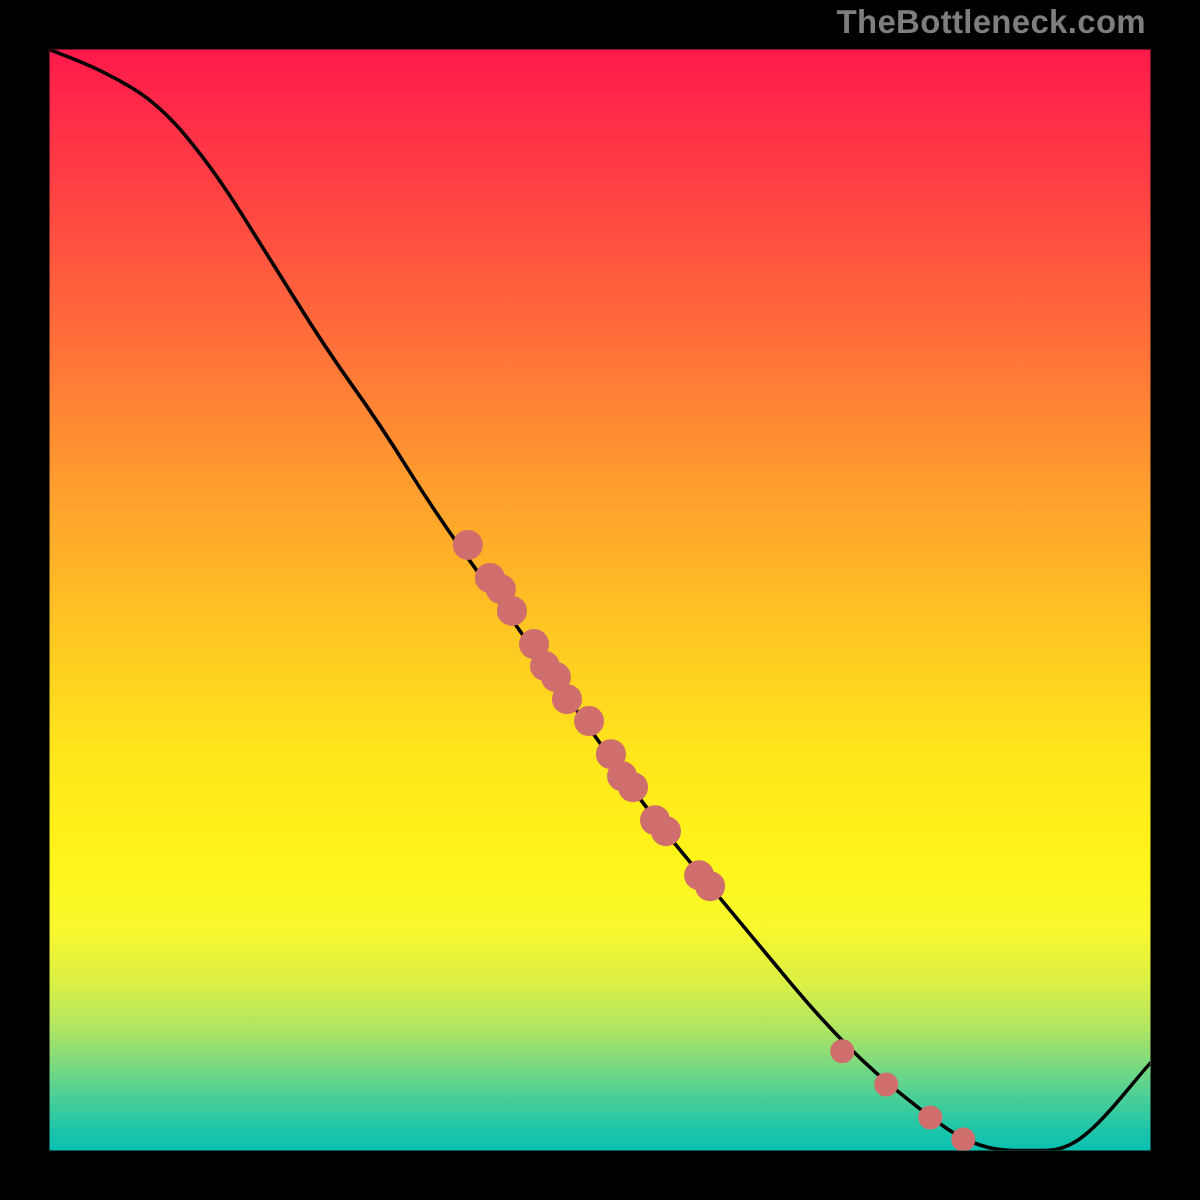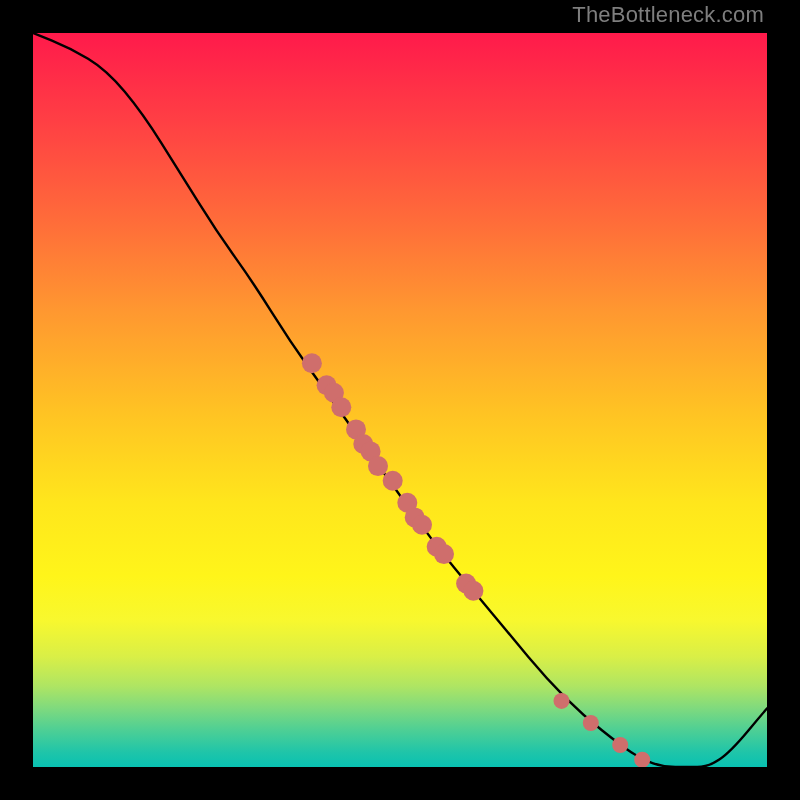--- a/index.html
+++ b/index.html
@@ -42,21 +42,21 @@
       #09c1b2 100%
     );
   }
   .watermark {
     position: absolute;
     top: 2px;
     right: 36px;
     color: #7e7e7e;
     font-size: 22px;
     letter-spacing: 0.2px;
-    font-weight: 400;
+    font-weight: 700;
   }
   svg.curve {
     position: absolute;
     left: 0;
     top: 0;
     width: 734px;
     height: 734px;
   }
   .dot {
     fill: #cf6e6c;

